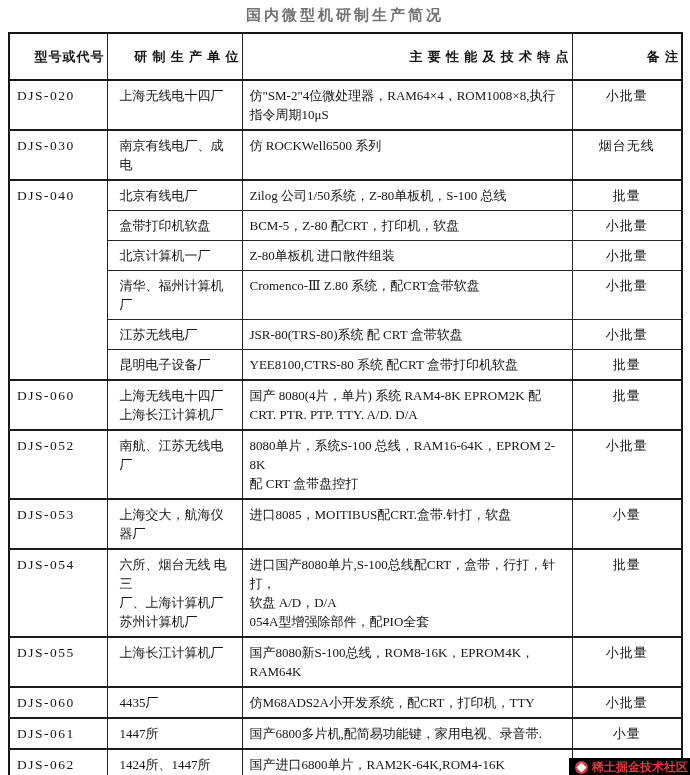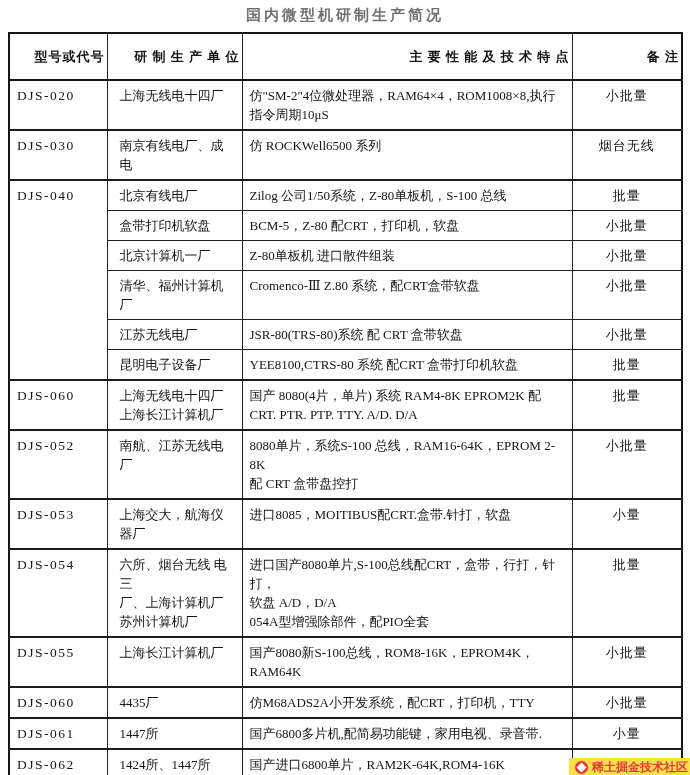--- a/index.html
+++ b/index.html
@@ -30,21 +30,21 @@
     letter-spacing:1px;
   }
   tr.group-start td{border-top:2px solid #1c1c1c;}
   td.model{letter-spacing:1.5px;font-size:13.5px;white-space:nowrap;}
   td.unit{white-space:pre-line;padding-left:12px;}
   td.features{white-space:pre-line;}
   td.note{white-space:pre-line;letter-spacing:1px;text-align:center;}
   .watermark{
     position:absolute;right:0;bottom:0;height:16px;
     display:flex;align-items:center;gap:4px;
-    background:#fde047;padding:1px 2px 0 6px;
+    background:#000000;padding:1px 2px 0 6px;
     font-family:"Liberation Sans","DejaVu Sans",sans-serif;
     font-size:12px;font-weight:bold;color:#e4393c;
     white-space:nowrap;
   }
   .wm-icon{
     width:13px;height:13px;border-radius:50%;
     background:#e4393c;display:inline-block;position:relative;flex:0 0 auto;
   }
   .wm-icon::after{
     content:"";position:absolute;left:3px;top:3px;width:7px;height:7px;

